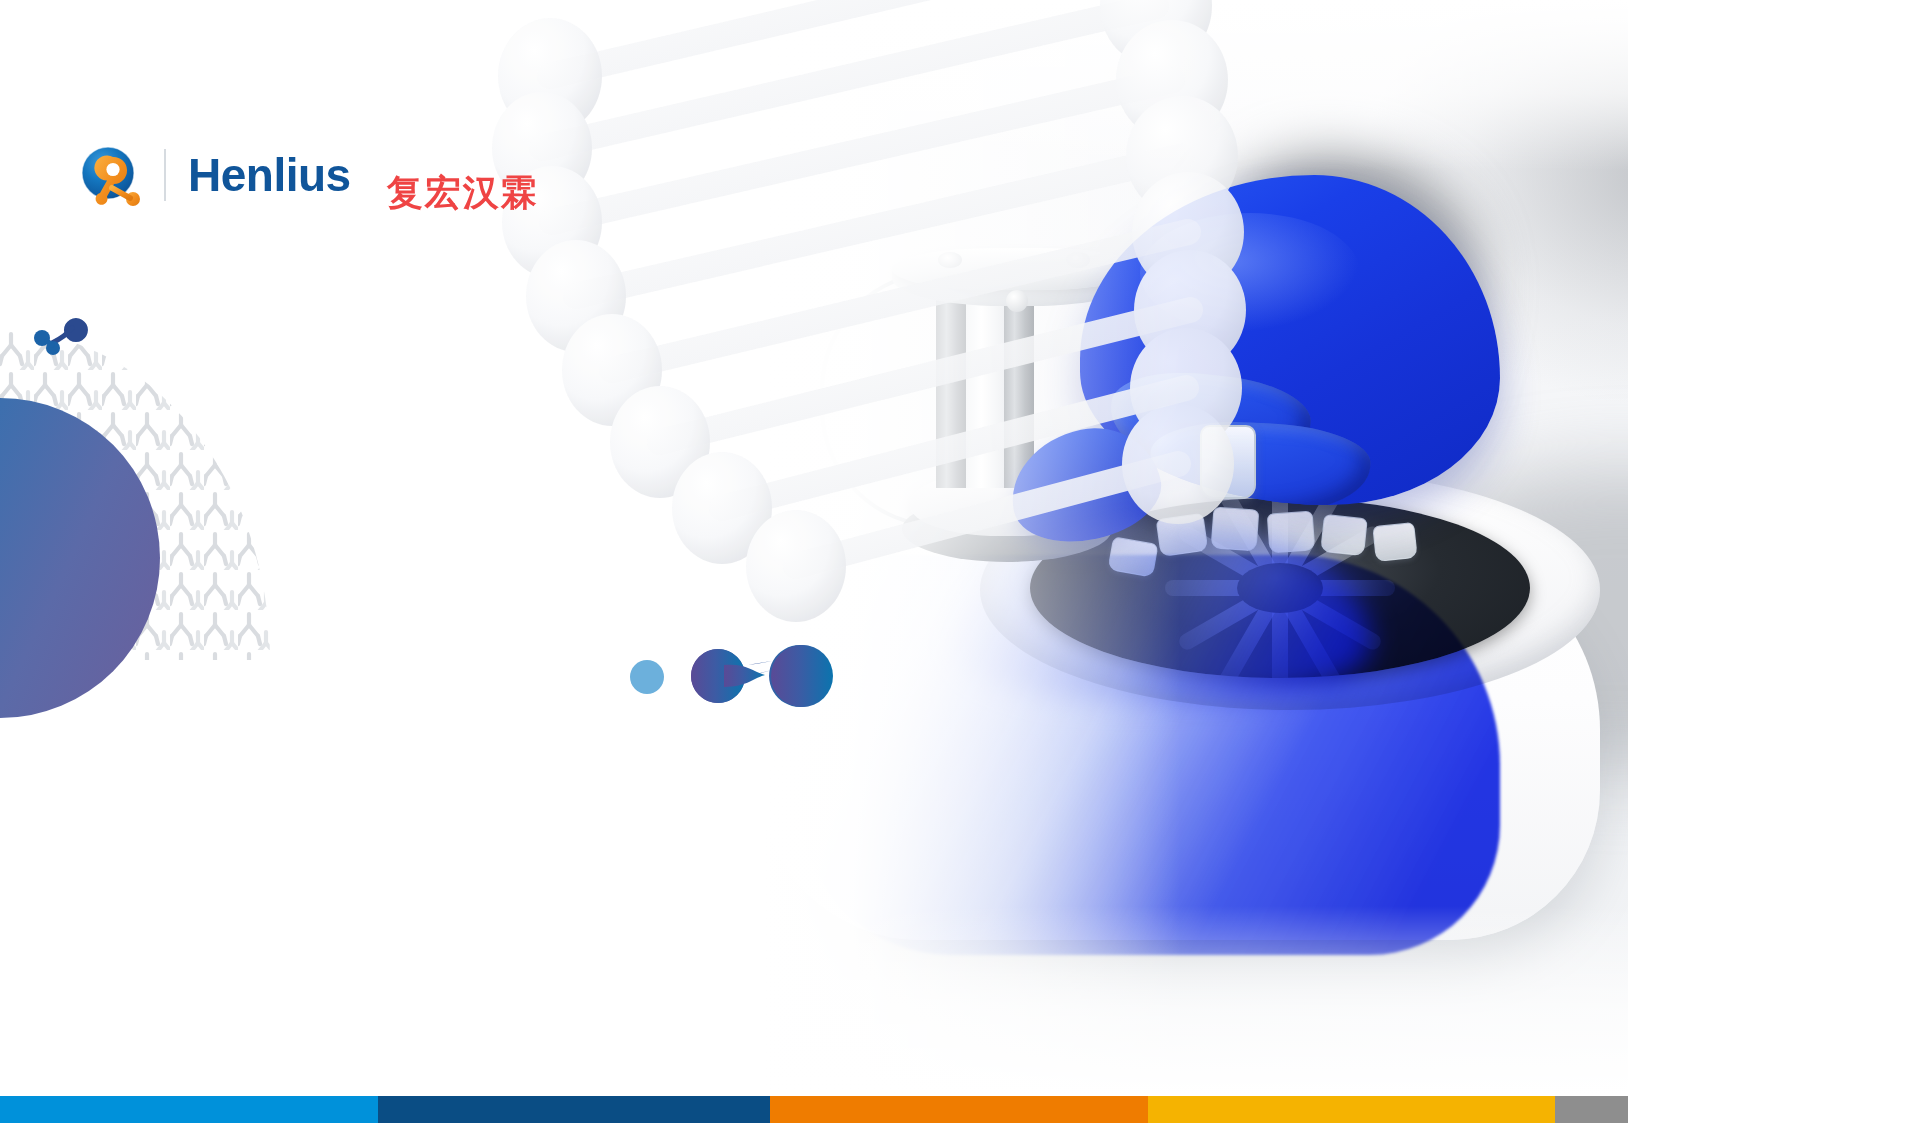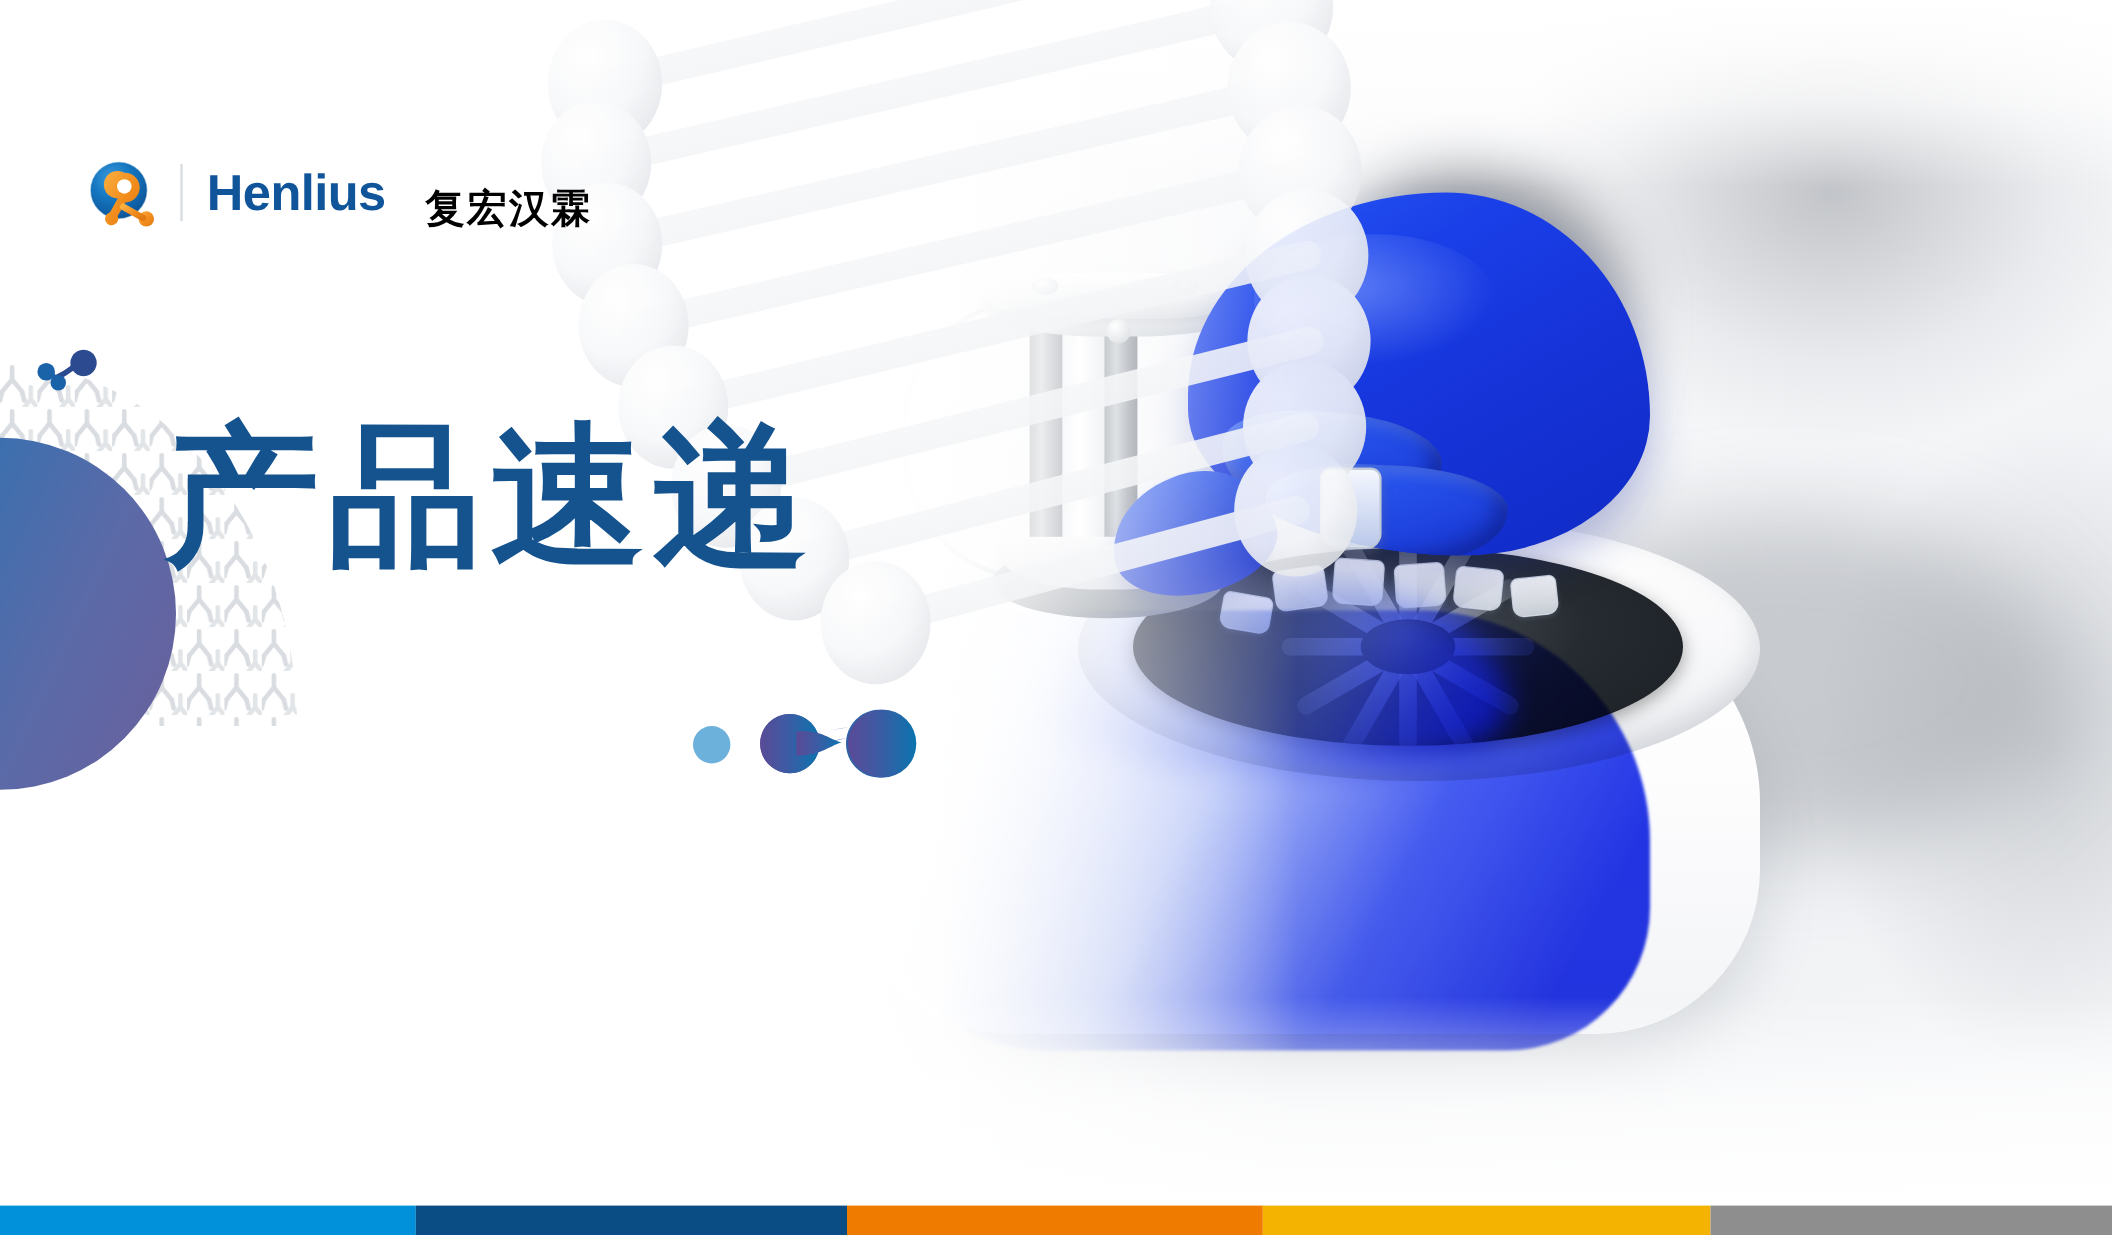--- a/index.html
+++ b/index.html
@@ -1,20 +1,20 @@
 <!DOCTYPE html>
 <html><head>
 <meta charset="utf-8">
 <style>
   html,body{margin:0;padding:0;background:#fff;}
   body{font-family:"Liberation Sans","DejaVu Sans",sans-serif;}
 
   #slide{
     position:relative;
-    width:1920px;height:1123px;
+    width:1628px;height:1123px;
     overflow:hidden;
     background:#ffffff;
   }
 
   
   .photo-stage{
     position:absolute;left:760px;top:0;width:1160px;height:1096px;
     overflow:hidden;
   }
   .photo-bg{
@@ -227,23 +227,23 @@
 
   
   .logo{position:absolute;left:78px;top:140px;height:70px;display:flex;align-items:center;}
   .logo-mark{position:relative;width:64px;height:64px;}
   .logo-divider{width:2px;height:52px;background:#d6dbe0;margin:0 22px 0 22px;}
   .logo-word{
     font-size:46px;font-weight:700;color:#10559a;letter-spacing:-.5px;
     line-height:1;
   }
   .logo-cn{
-    font-size:36px;font-weight:700;color:#000000;margin-left:36px;letter-spacing:2px;
+    font-size:36px;font-weight:700;color:#ef4444;margin-left:36px;letter-spacing:2px;
     line-height:1;
-    font-family:Liberation Mono, monospace;
+    font-family:Liberation Sans, sans-serif;
     margin-top:36px;
   }
 
   
   .title-cn{
     position:absolute;left:150px;top:378px;
     font-size:140px;font-weight:700;color:#15538f;
     letter-spacing:8px;line-height:1.05;white-space:nowrap;
     font-family:"DejaVu Sans","Liberation Sans",sans-serif;
   }
@@ -440,21 +440,20 @@
         <circle cx="35" cy="26.5" r="6.6" fill="#ffffff"></circle>
         <circle cx="55" cy="56" r="7" fill="url(#lgOr)"></circle>
         <path d="M34,45 L52,55" stroke="url(#lgOr)" stroke-width="6" stroke-linecap="round"></path>
       </svg>
     </div>
     <div class="logo-divider"></div>
     <div class="logo-word">Henlius</div>
     <div class="logo-cn">复宏汉霖</div>
   </div>
 
-  <div class="title-cn">产品速递</div>
 
   <div class="bottom-bar" id="bottom-bar">
       <div class="bar-seg" style="background: rgb(0, 145, 218); width: 378px;"></div>
       <div class="bar-seg" style="background: rgb(10, 77, 132); width: 392px;"></div>
       <div class="bar-seg" style="background: rgb(239, 124, 0); width: 378px;"></div>
       <div class="bar-seg" style="background: rgb(245, 179, 1); width: 407px;"></div>
       <div class="bar-seg" style="background: rgb(142, 142, 142); width: 365px;"></div>
     </div>
 
 </div>

